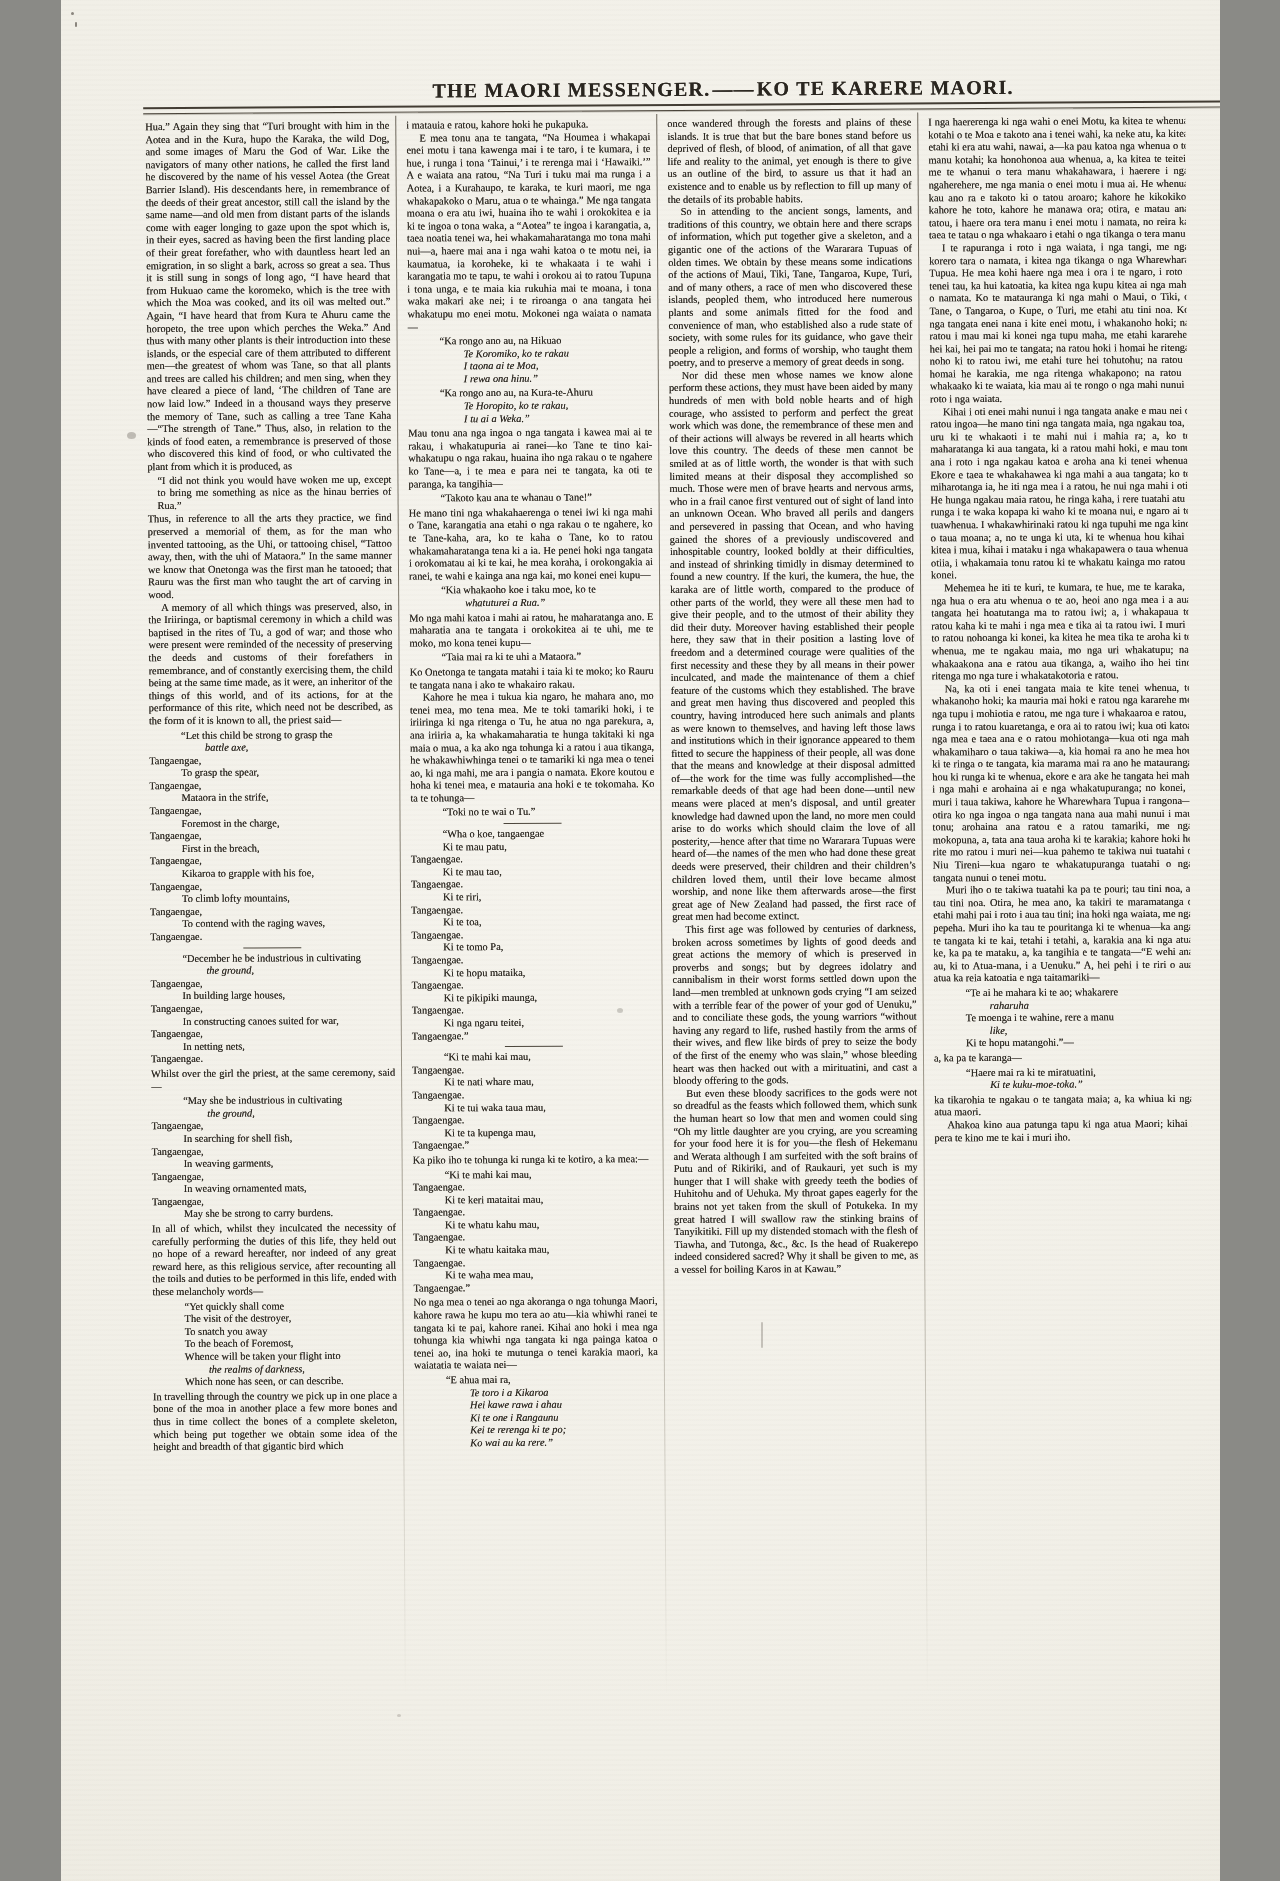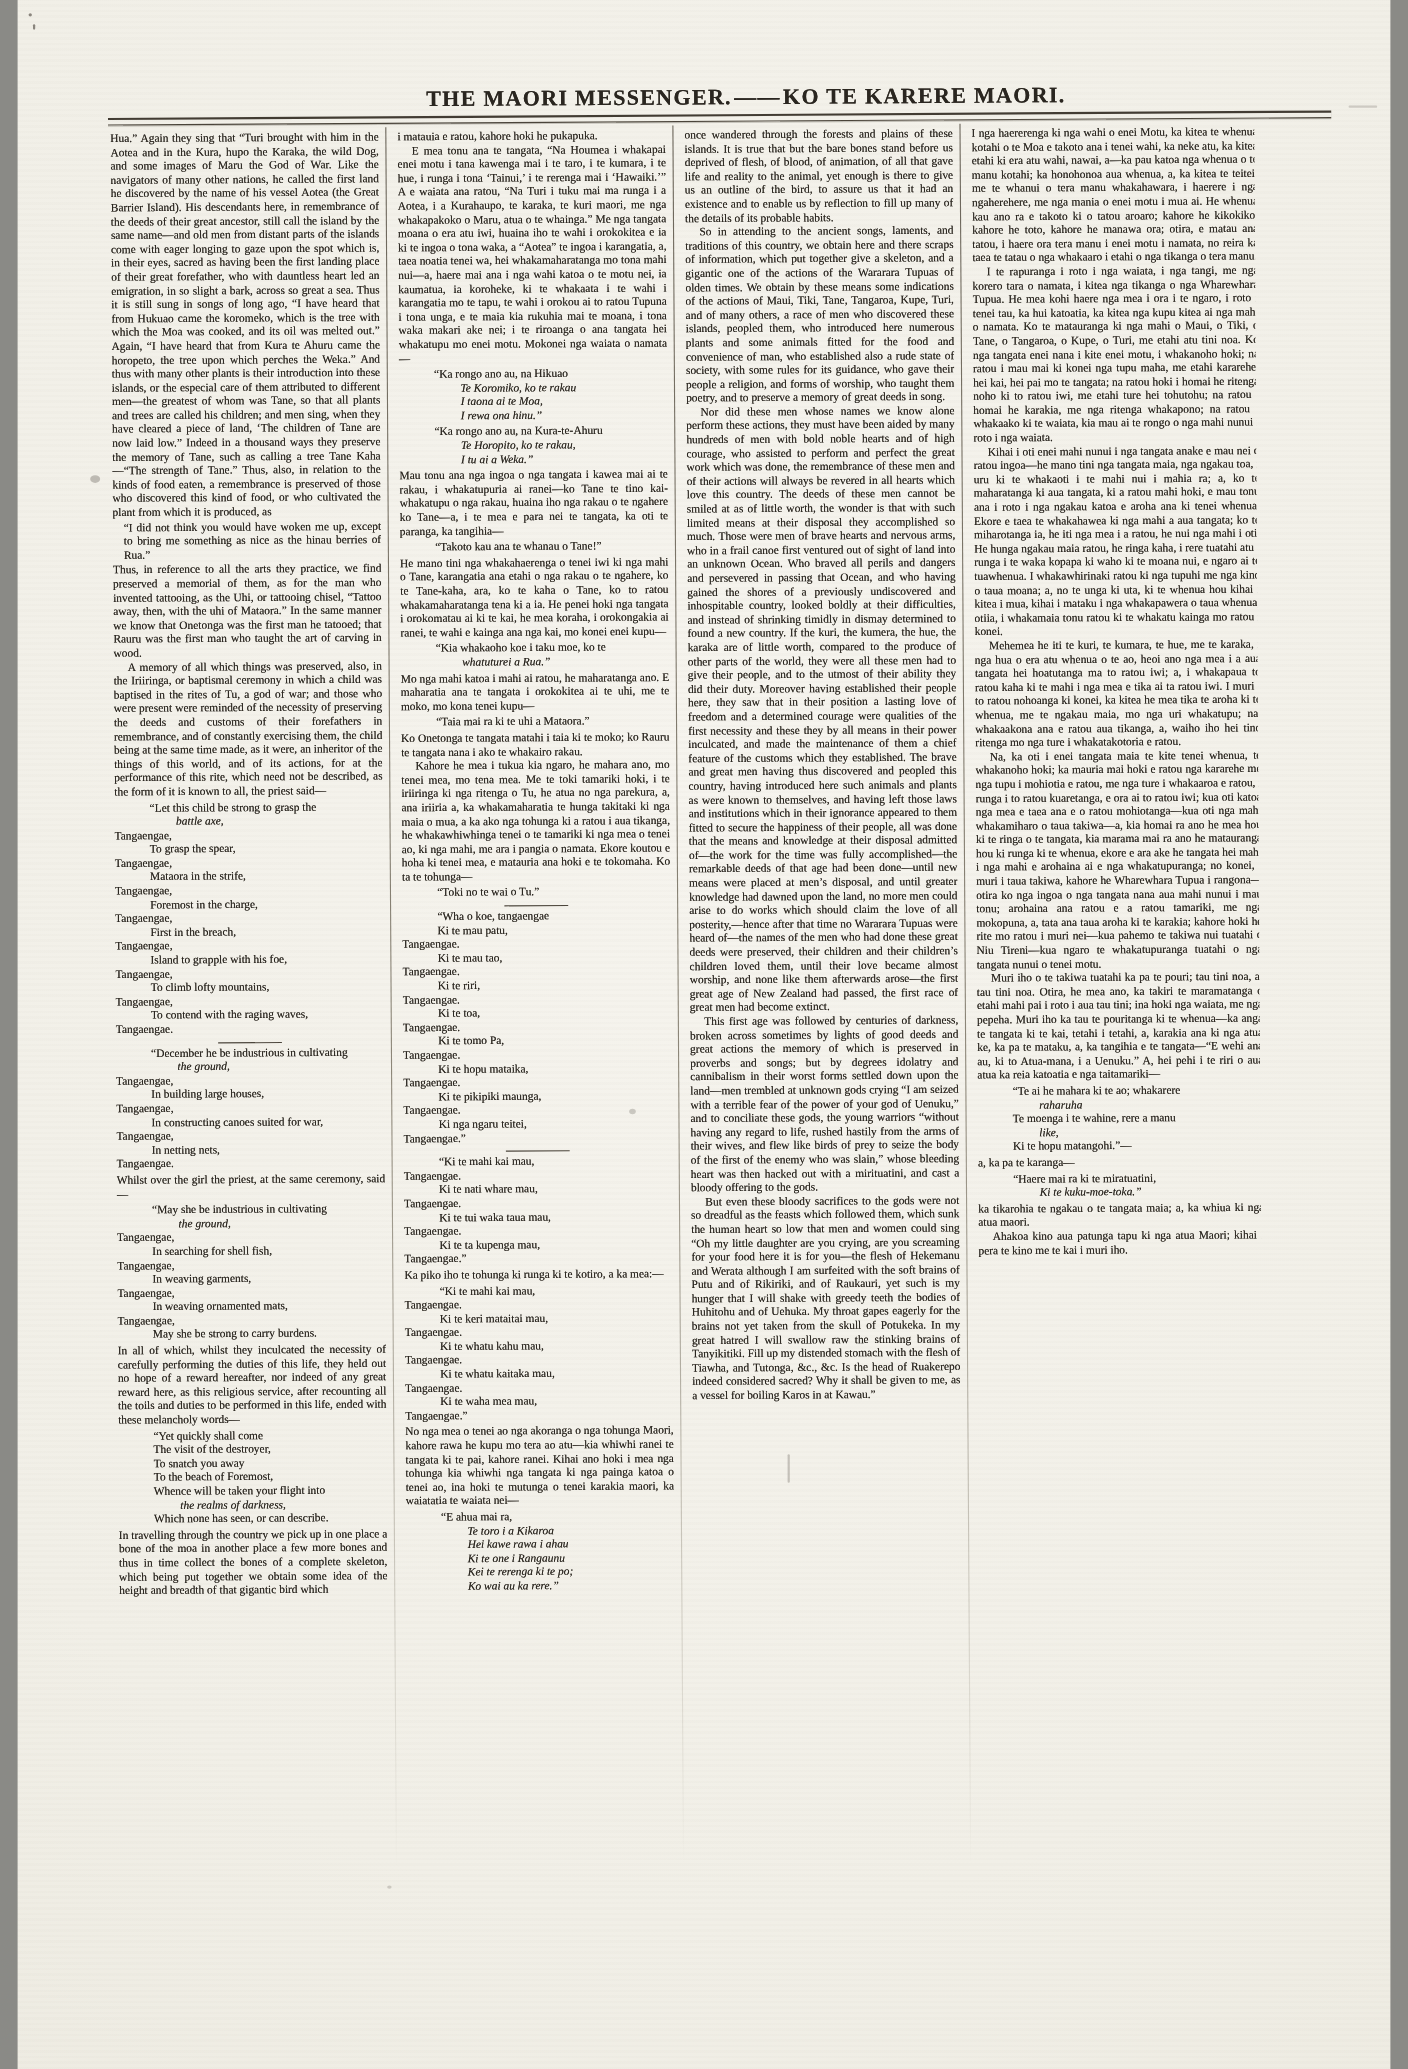--- a/index.html
+++ b/index.html
@@ -1,17 +1,17 @@
 <!DOCTYPE html>
 <html><head>
 <meta charset="utf-8">
 <style>
   html,body{margin:0;padding:0;background:#8a8a86;}
   .page{
-    position:relative;width:1248px;height:1881px;margin:0 auto;overflow:hidden;
+    position:relative;width:1159px;height:1881px;margin:0 auto;overflow:hidden;
     background:
       repeating-linear-gradient(0deg, rgba(90,80,60,0.015) 0 2px, rgba(255,255,255,0) 2px 5px),
       radial-gradient(120% 100% at 50% 38%, #f6f4ee 0%, #f1efe7 55%, #eae7dc 100%);
     color:#2a2620;
     font-family:"Liberation Serif","DejaVu Serif",serif;
   }
   .tilt{position:absolute;left:84px;top:78px;width:1040px;transform:rotate(-0.35deg);transform-origin:50% 0;}
   .masthead{
     width:1040px;text-align:center;font-weight:bold;font-size:20px;letter-spacing:1.2px;
     padding-left:58px;white-space:nowrap;
@@ -85,21 +85,21 @@
             <div class="vl i2">battle axe,</div>
             <div class="vl i1">Tangaengae,</div>
             <div class="vl i0">To grasp the spear,</div>
             <div class="vl i1">Tangaengae,</div>
             <div class="vl i0">Mataora in the strife,</div>
             <div class="vl i1">Tangaengae,</div>
             <div class="vl i0">Foremost in the charge,</div>
             <div class="vl i1">Tangaengae,</div>
             <div class="vl i0">First in the breach,</div>
             <div class="vl i1">Tangaengae,</div>
-            <div class="vl i0">Island to grapple with his foe,</div>
+            <div class="vl i0">Kikaroa to grapple with his foe,</div>
             <div class="vl i1">Tangaengae,</div>
             <div class="vl i0">To climb lofty mountains,</div>
             <div class="vl i1">Tangaengae,</div>
             <div class="vl i0">To contend with the raging waves,</div>
             <div class="vl i1">Tangaengae.</div>
           </div>
           <div class="minirule"></div>
           <div class="verse">
             <div class="vl i0">“December he be industrious in cultivating</div>
             <div class="vl i2">the ground,</div>

